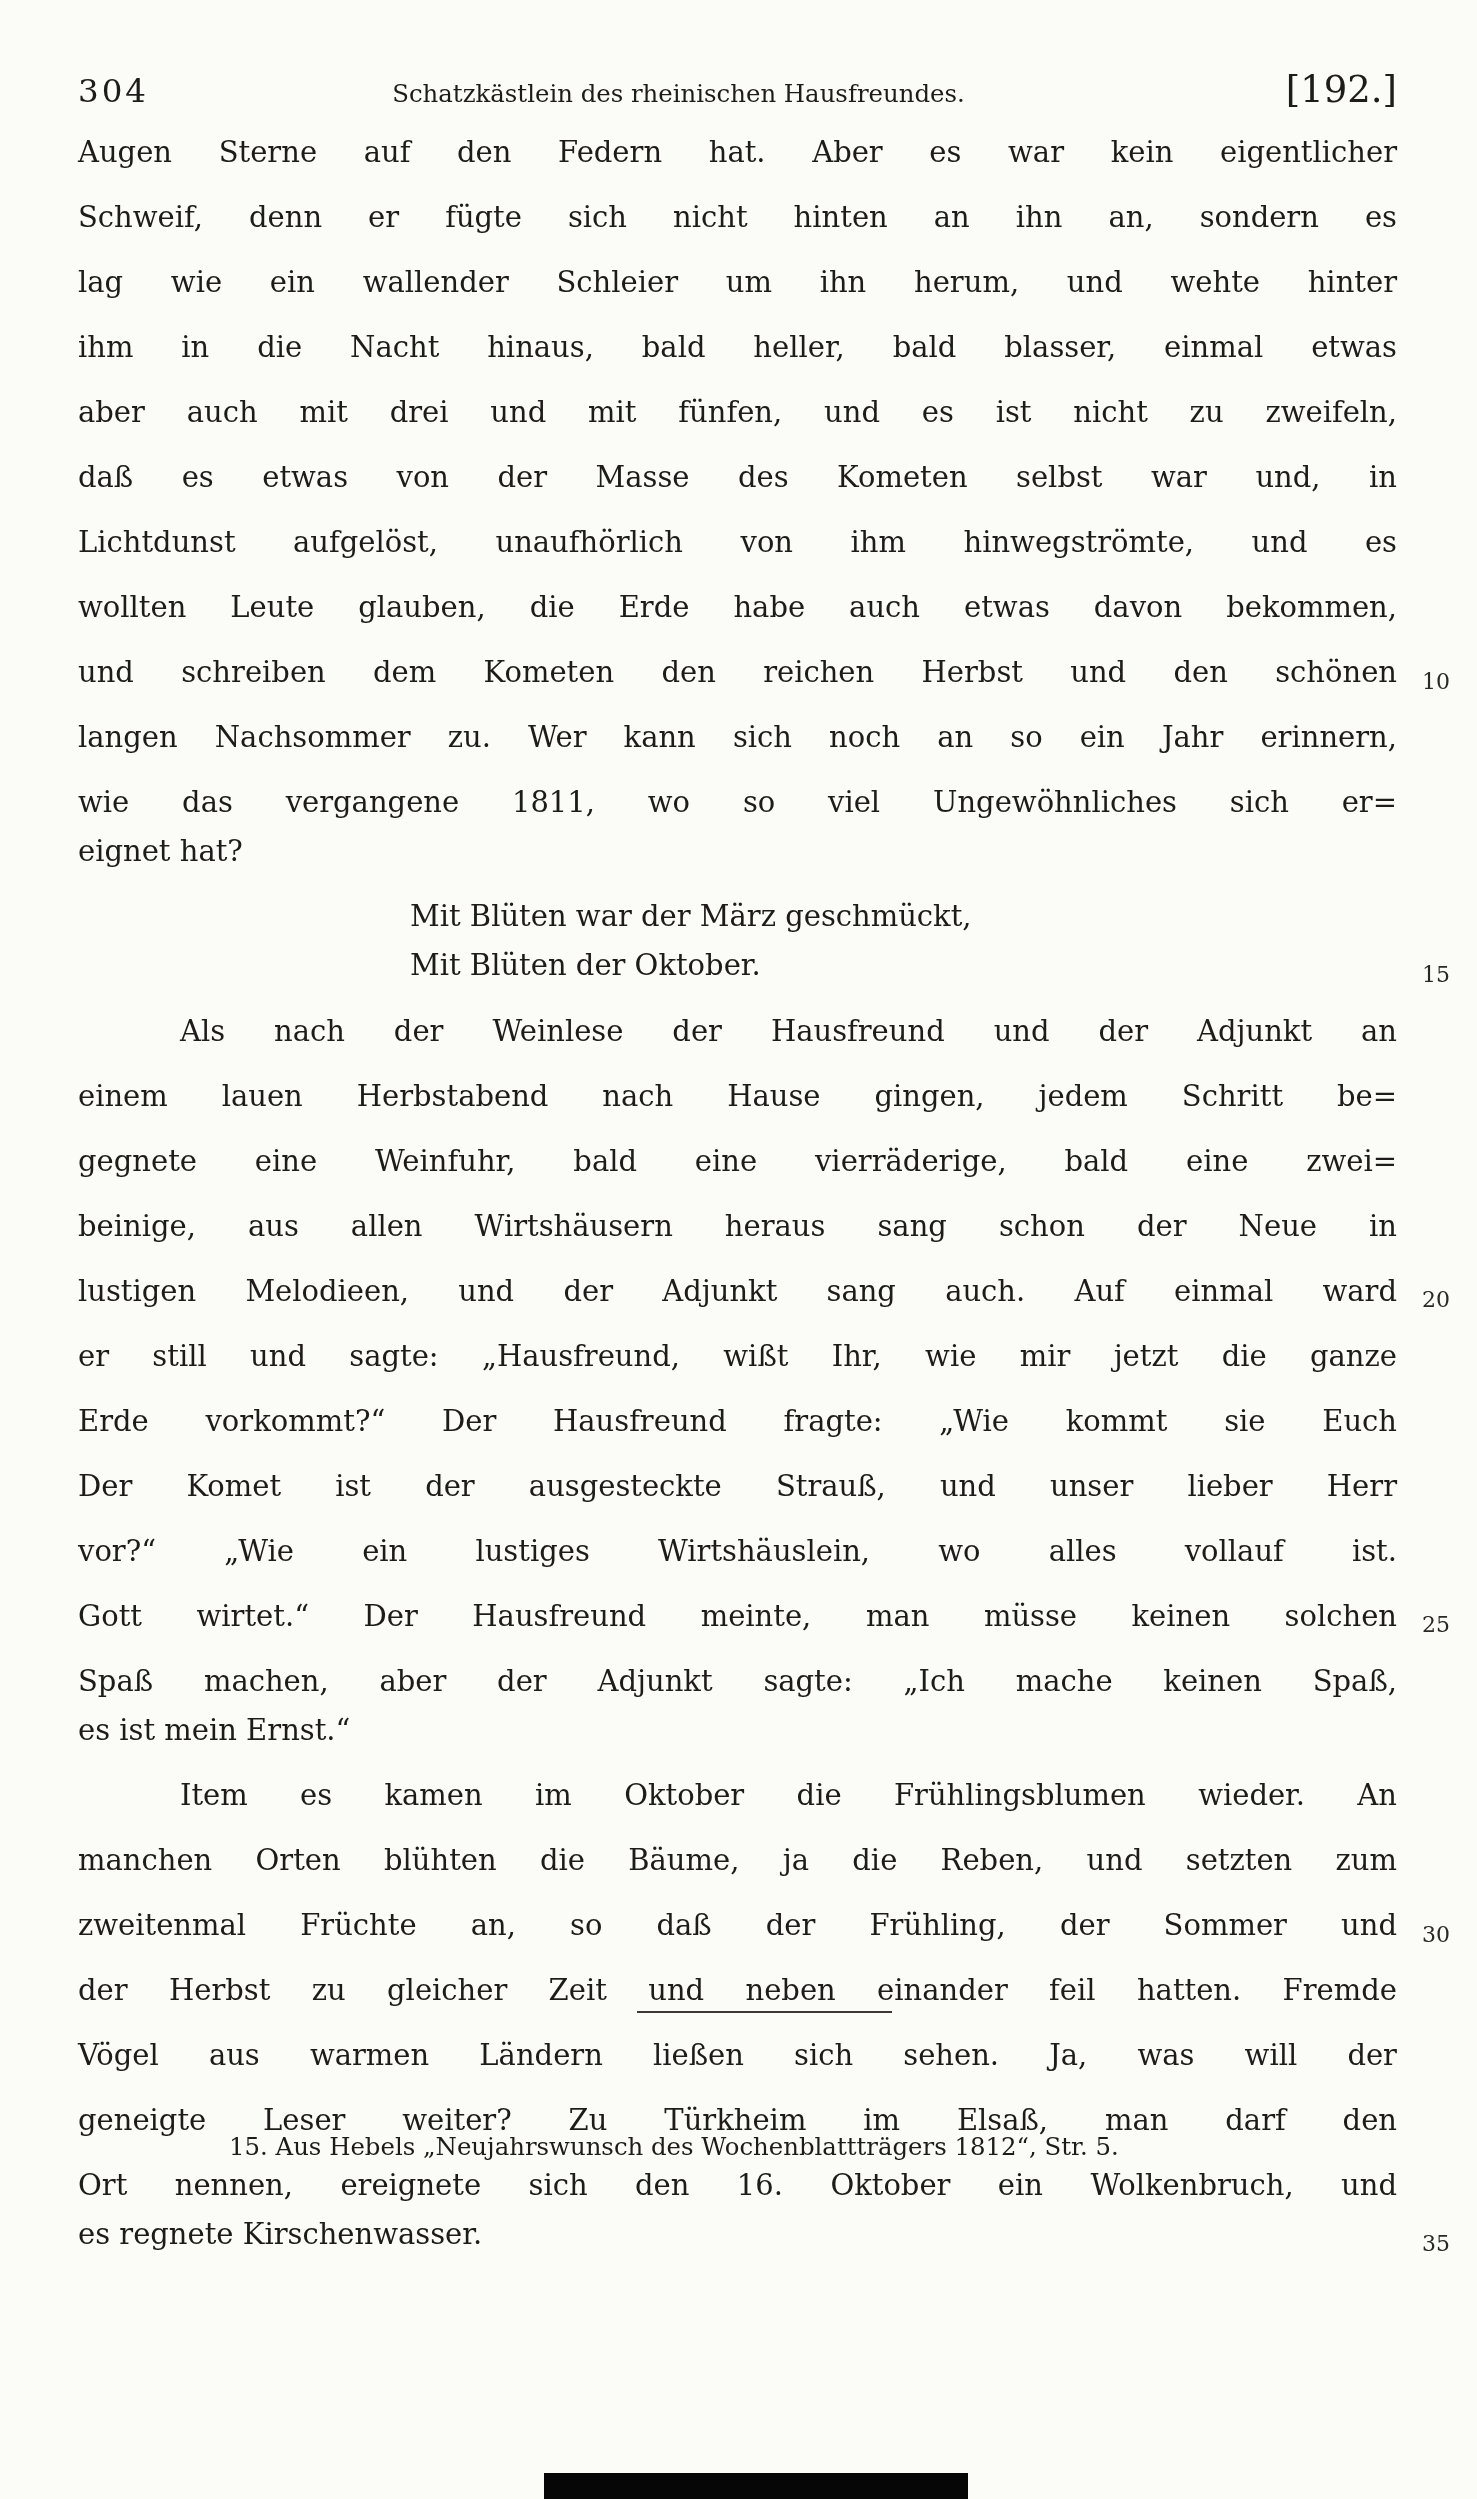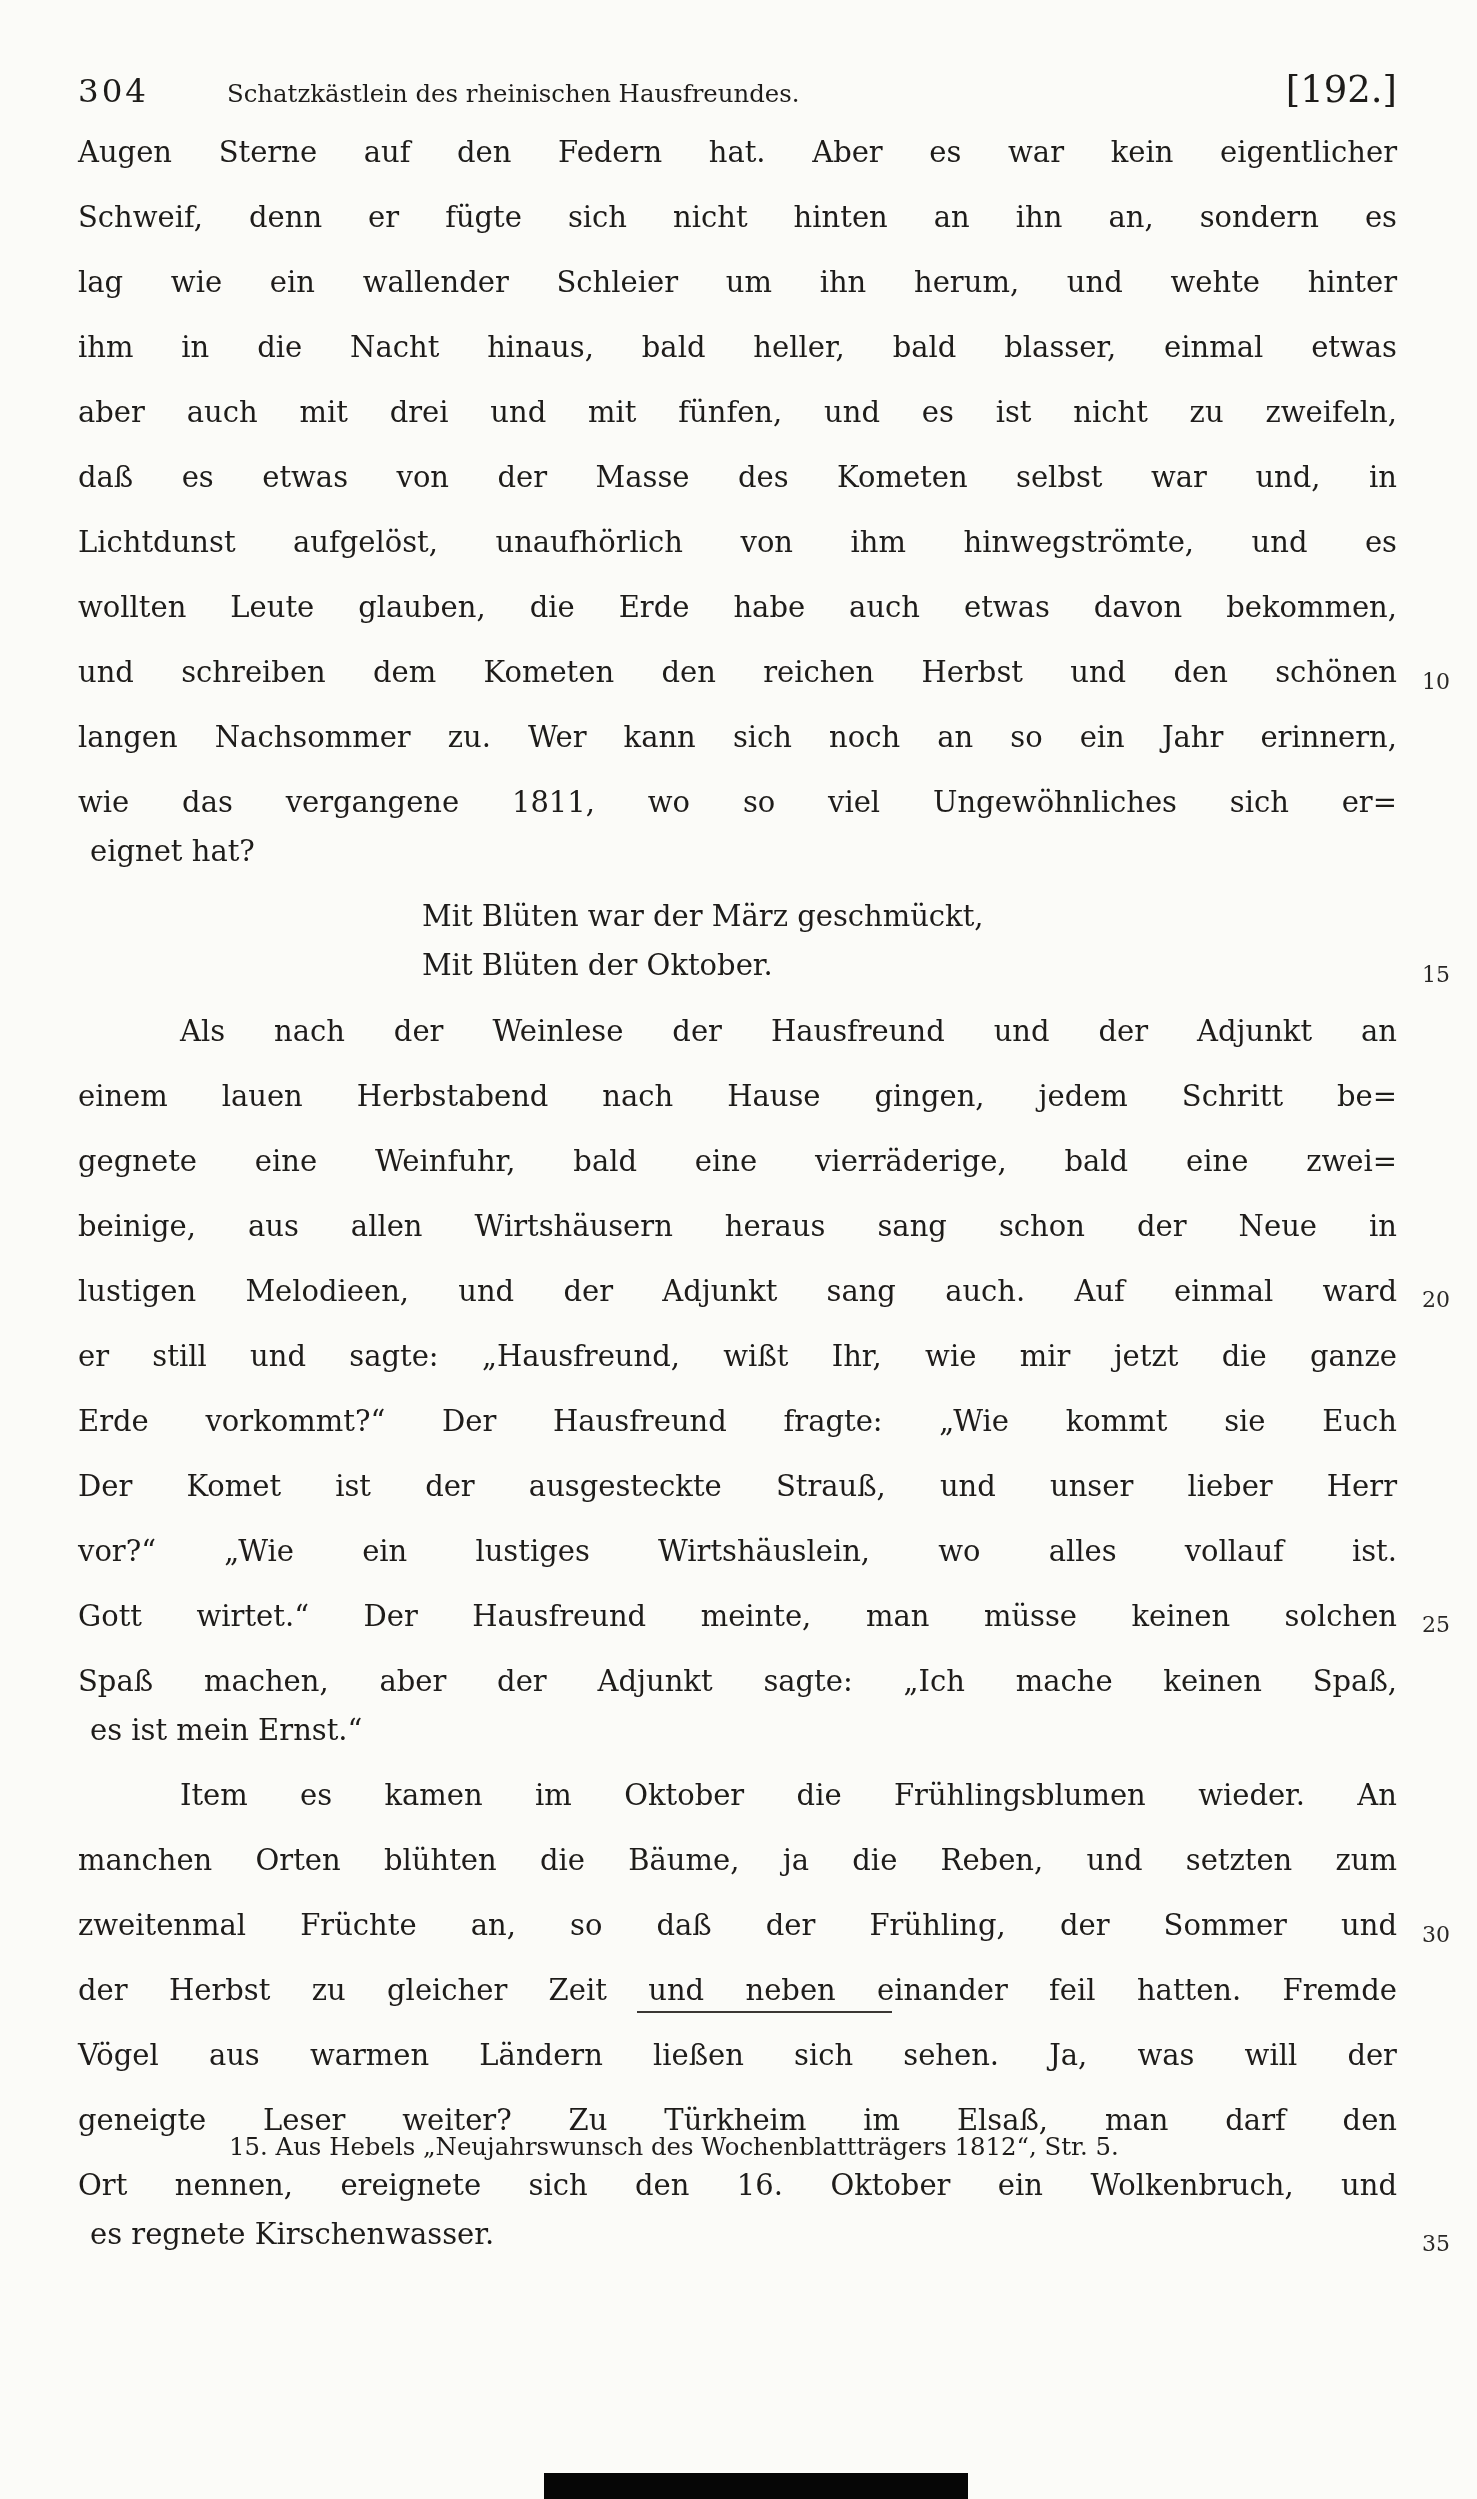--- a/index.html
+++ b/index.html
@@ -27,21 +27,21 @@
     align-items: baseline;
     gap: 38px;
   }
   .pagenum {
     width: 170px;
     font-size: 32.5px;
     letter-spacing: 3px;
   }
   .running-title {
     flex: 1;
-    text-align: left;
+    text-align: center;
     font-size: 24.4px;
     transform: translateX(-59px);
     white-space: nowrap;
   }
   .ref {
     width: 170px;
     text-align: right;
     font-size: 37px;
   }
   
@@ -49,21 +49,21 @@
     position: absolute;
     top: 112px;
     left: 78px;
     width: 1319px;
     font-size: 29px;
     line-height: 49px;
   }
   .block + .block { margin-top: 16.3px; }
   .line { position: relative; white-space: normal; }
   .line-justify { text-align: justify; text-align-last: justify; margin-top: 16px; }
-  .line-left { text-align: right; text-align-last: left; margin-left: 12px; }
+  .line-left { text-align: right; text-align-last: left; }
   .line-indent { padding-left: 102px; }
   .line-verse { padding-left: 332px; }
   .margin-number {
     position: absolute;
     right: -53px;
     top: 8.9px;
     font-size: 22px;
     color: #2a2826;
   }
   

